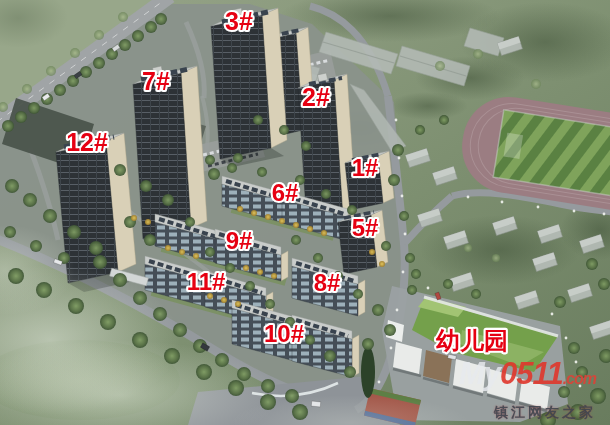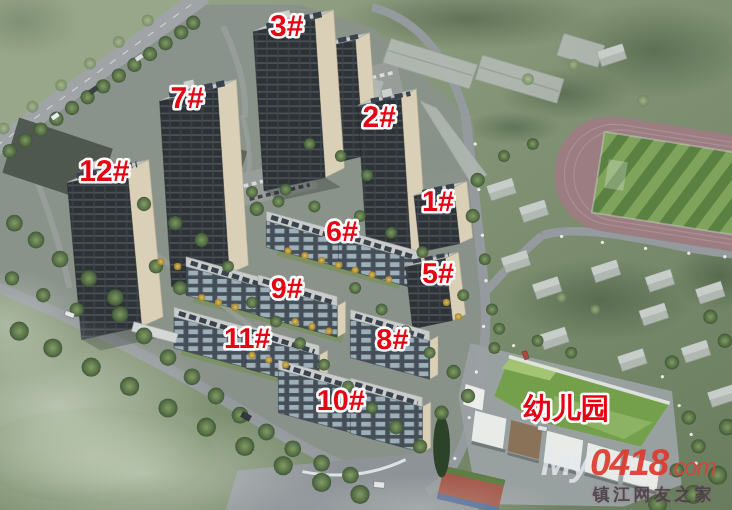--- a/index.html
+++ b/index.html
@@ -12,22 +12,22 @@
   .sf{fill:url(#sw);stroke:#2d343b;stroke-width:.4;}
   .se{fill:#d9d0b7;stroke:#b3a98e;stroke-width:.4;}
   .sr{fill:#c9ccca;stroke:#9aa09c;stroke-width:.4;}
   .shadow{fill:rgba(22,28,24,.28);}
   .bldg-lbl{font-weight:bold;text-anchor:middle;paint-order:stroke;stroke-linejoin:round;
             font-family:"Liberation Sans","DejaVu Sans",sans-serif;}
   .watermark{position:absolute;right:14px;bottom:6px;text-align:right;line-height:1;z-index:5;}
   .wm1{font-style:italic;font-weight:bold;font-size:31px;letter-spacing:-1px;}
   .wm-my{color:rgba(230,233,238,.82);text-align:right;}
   .wm-0511{color:rgba(222,56,46,.92);}
-  .wm-com{font-size:20px;color:rgba(214,70,58,.95);font-style:italic;font-weight:normal;}
-  .wm2{margin-top:4px;font-size:14px;font-weight:bold;letter-spacing:3px;
+  .wm-com{font-size:16px;color:rgba(214,70,58,.95);font-style:italic;font-weight:bold;}
+  .wm2{margin-top:16px;font-size:14px;font-weight:bold;letter-spacing:3px;
        color:rgba(62,68,78,.88);text-shadow:0 0 2px rgba(190,60,60,.45);}
 </style>
 </head>
 <body>
 
 <div class="stage">
 <svg width="610" height="425" viewBox="0 0 610 425">
   <defs>
     <linearGradient id="gBase" x1="0" y1="0" x2="1" y2="1">
       <stop offset="0" stop-color="#99a68b"></stop>
@@ -467,16 +467,16 @@
         <text x="365" y="227" dy="0.36em" font-size="24" class="bldg-lbl" stroke-width="4.2" style="fill: rgb(230, 0, 18); stroke: rgb(255, 255, 255);">5#</text>
         <text x="239" y="240" dy="0.36em" font-size="24" class="bldg-lbl" stroke-width="4.2" style="fill: rgb(230, 0, 18); stroke: rgb(255, 255, 255);">9#</text>
         <text x="206" y="281" dy="0.36em" font-size="24" class="bldg-lbl" stroke-width="4.2" style="fill: rgb(230, 0, 18); stroke: rgb(255, 255, 255);">11#</text>
         <text x="327" y="282" dy="0.36em" font-size="24" class="bldg-lbl" stroke-width="4.2" style="fill: rgb(230, 0, 18); stroke: rgb(255, 255, 255);">8#</text>
         <text x="284" y="333" dy="0.36em" font-size="24" class="bldg-lbl" stroke-width="4.2" style="fill: rgb(230, 0, 18); stroke: rgb(255, 255, 255);">10#</text>
         <text x="472" y="340" dy="0.36em" font-size="24" class="bldg-lbl" stroke-width="4.2" style="fill: rgb(230, 0, 18); stroke: rgb(255, 255, 255);">幼儿园</text>
       </g>
 </svg>
 
 <div class="watermark">
-  <div class="wm1"><span class="wm-my">My</span><span class="wm-0511">0418</span><span class="wm-com">.com</span></div>
+  <div class="wm1"><span class="wm-my">My</span><span class="wm-0511">0511</span><span class="wm-com">.com</span></div>
   <div class="wm2">镇江网友之家</div>
 </div>
 </div>
 
 </body></html>

